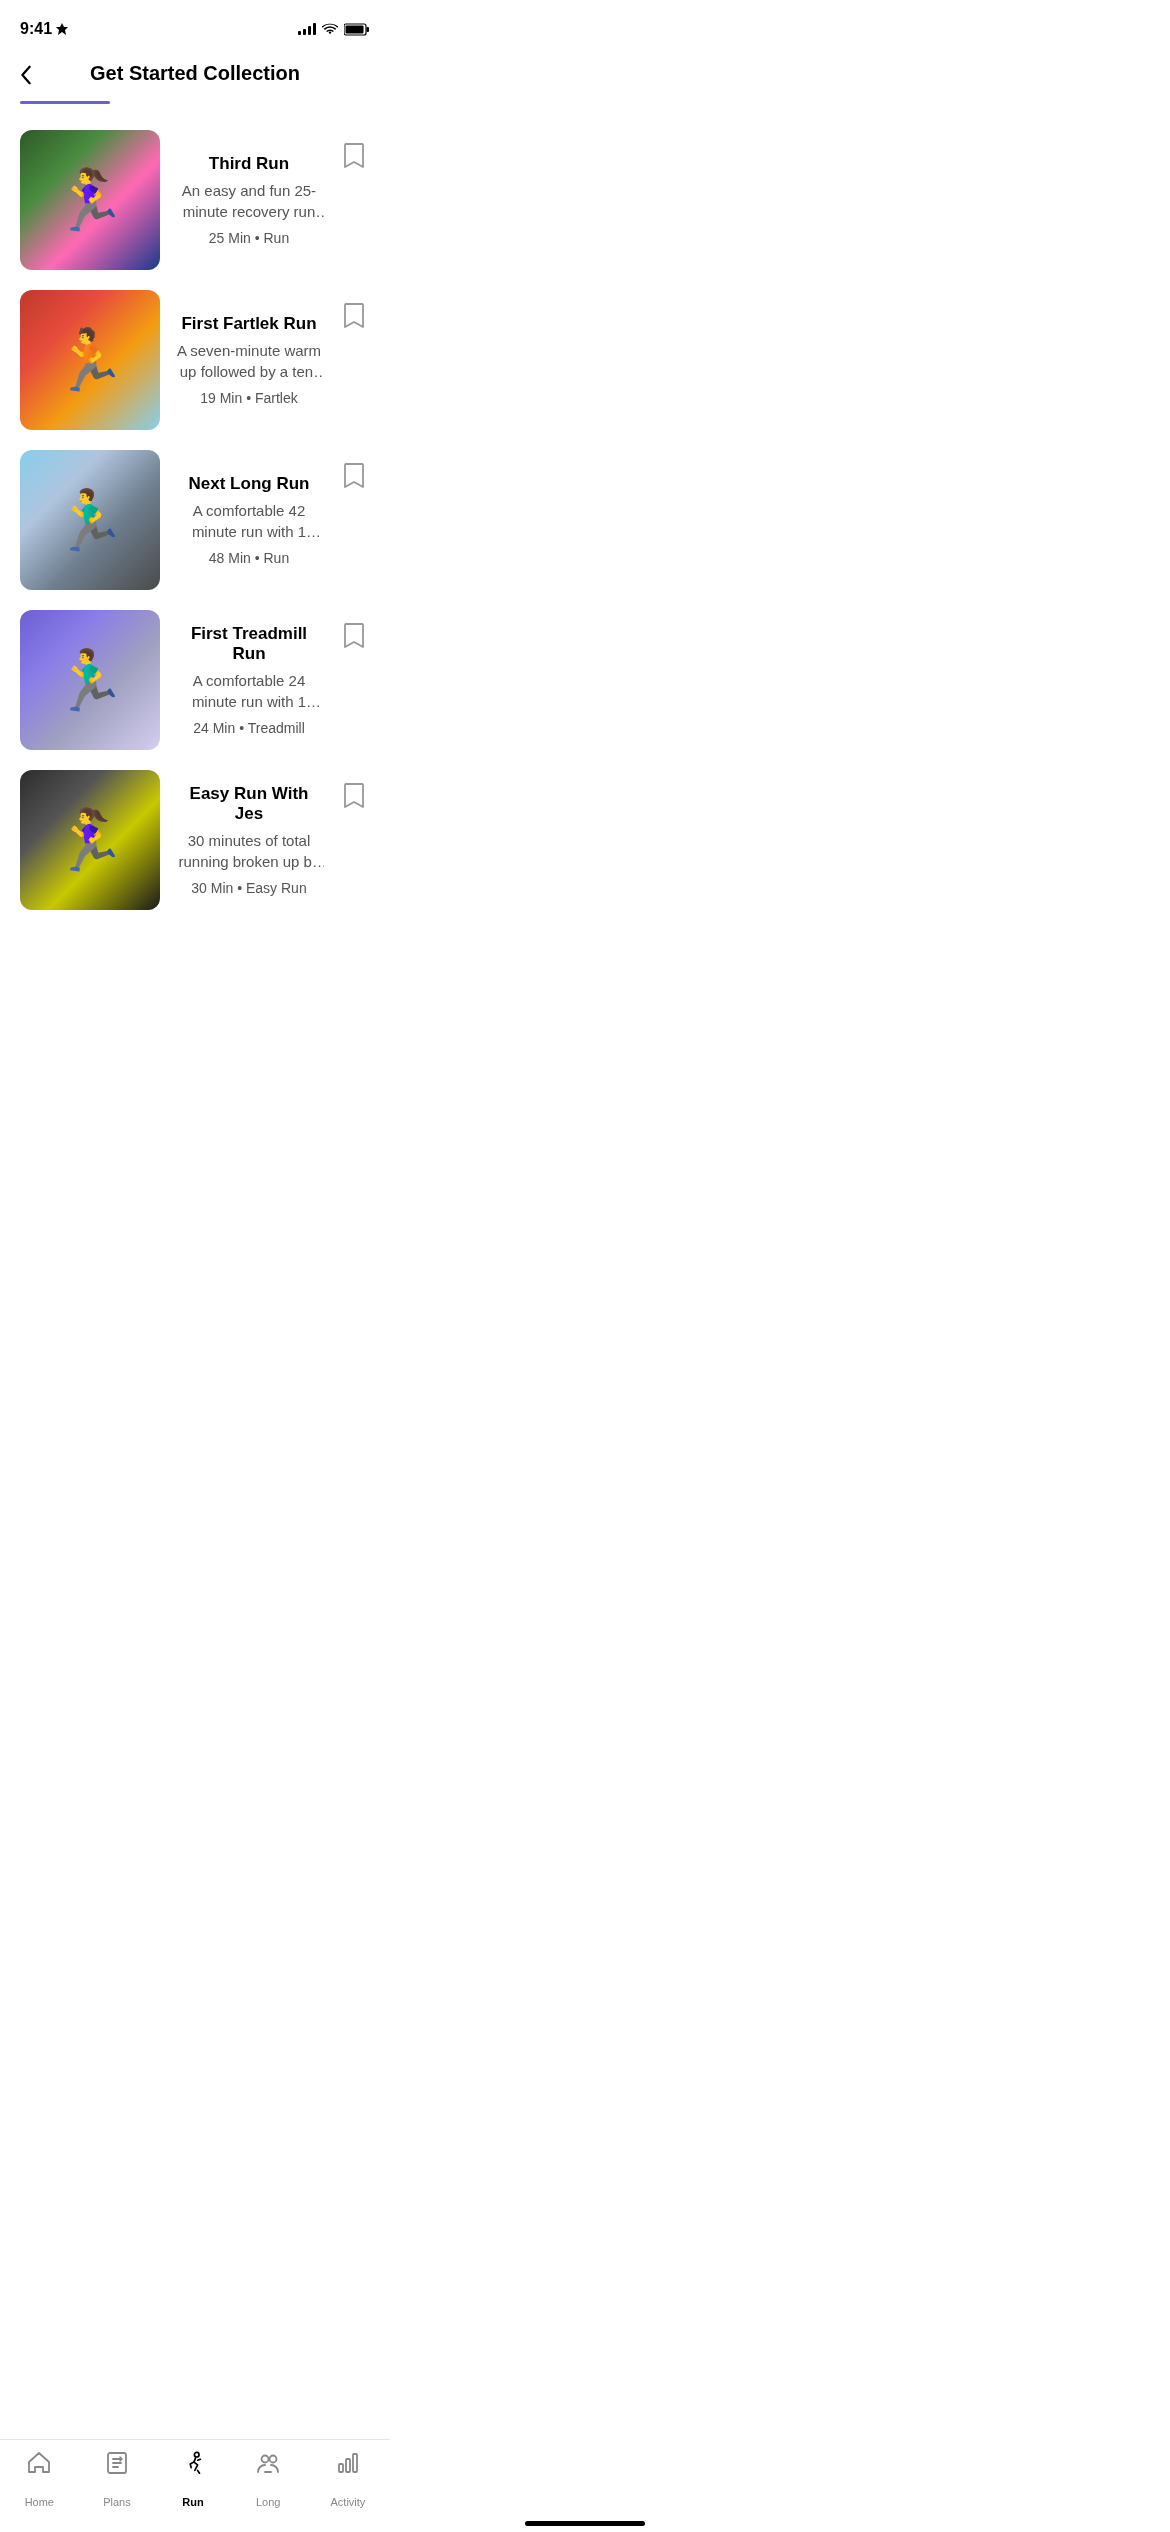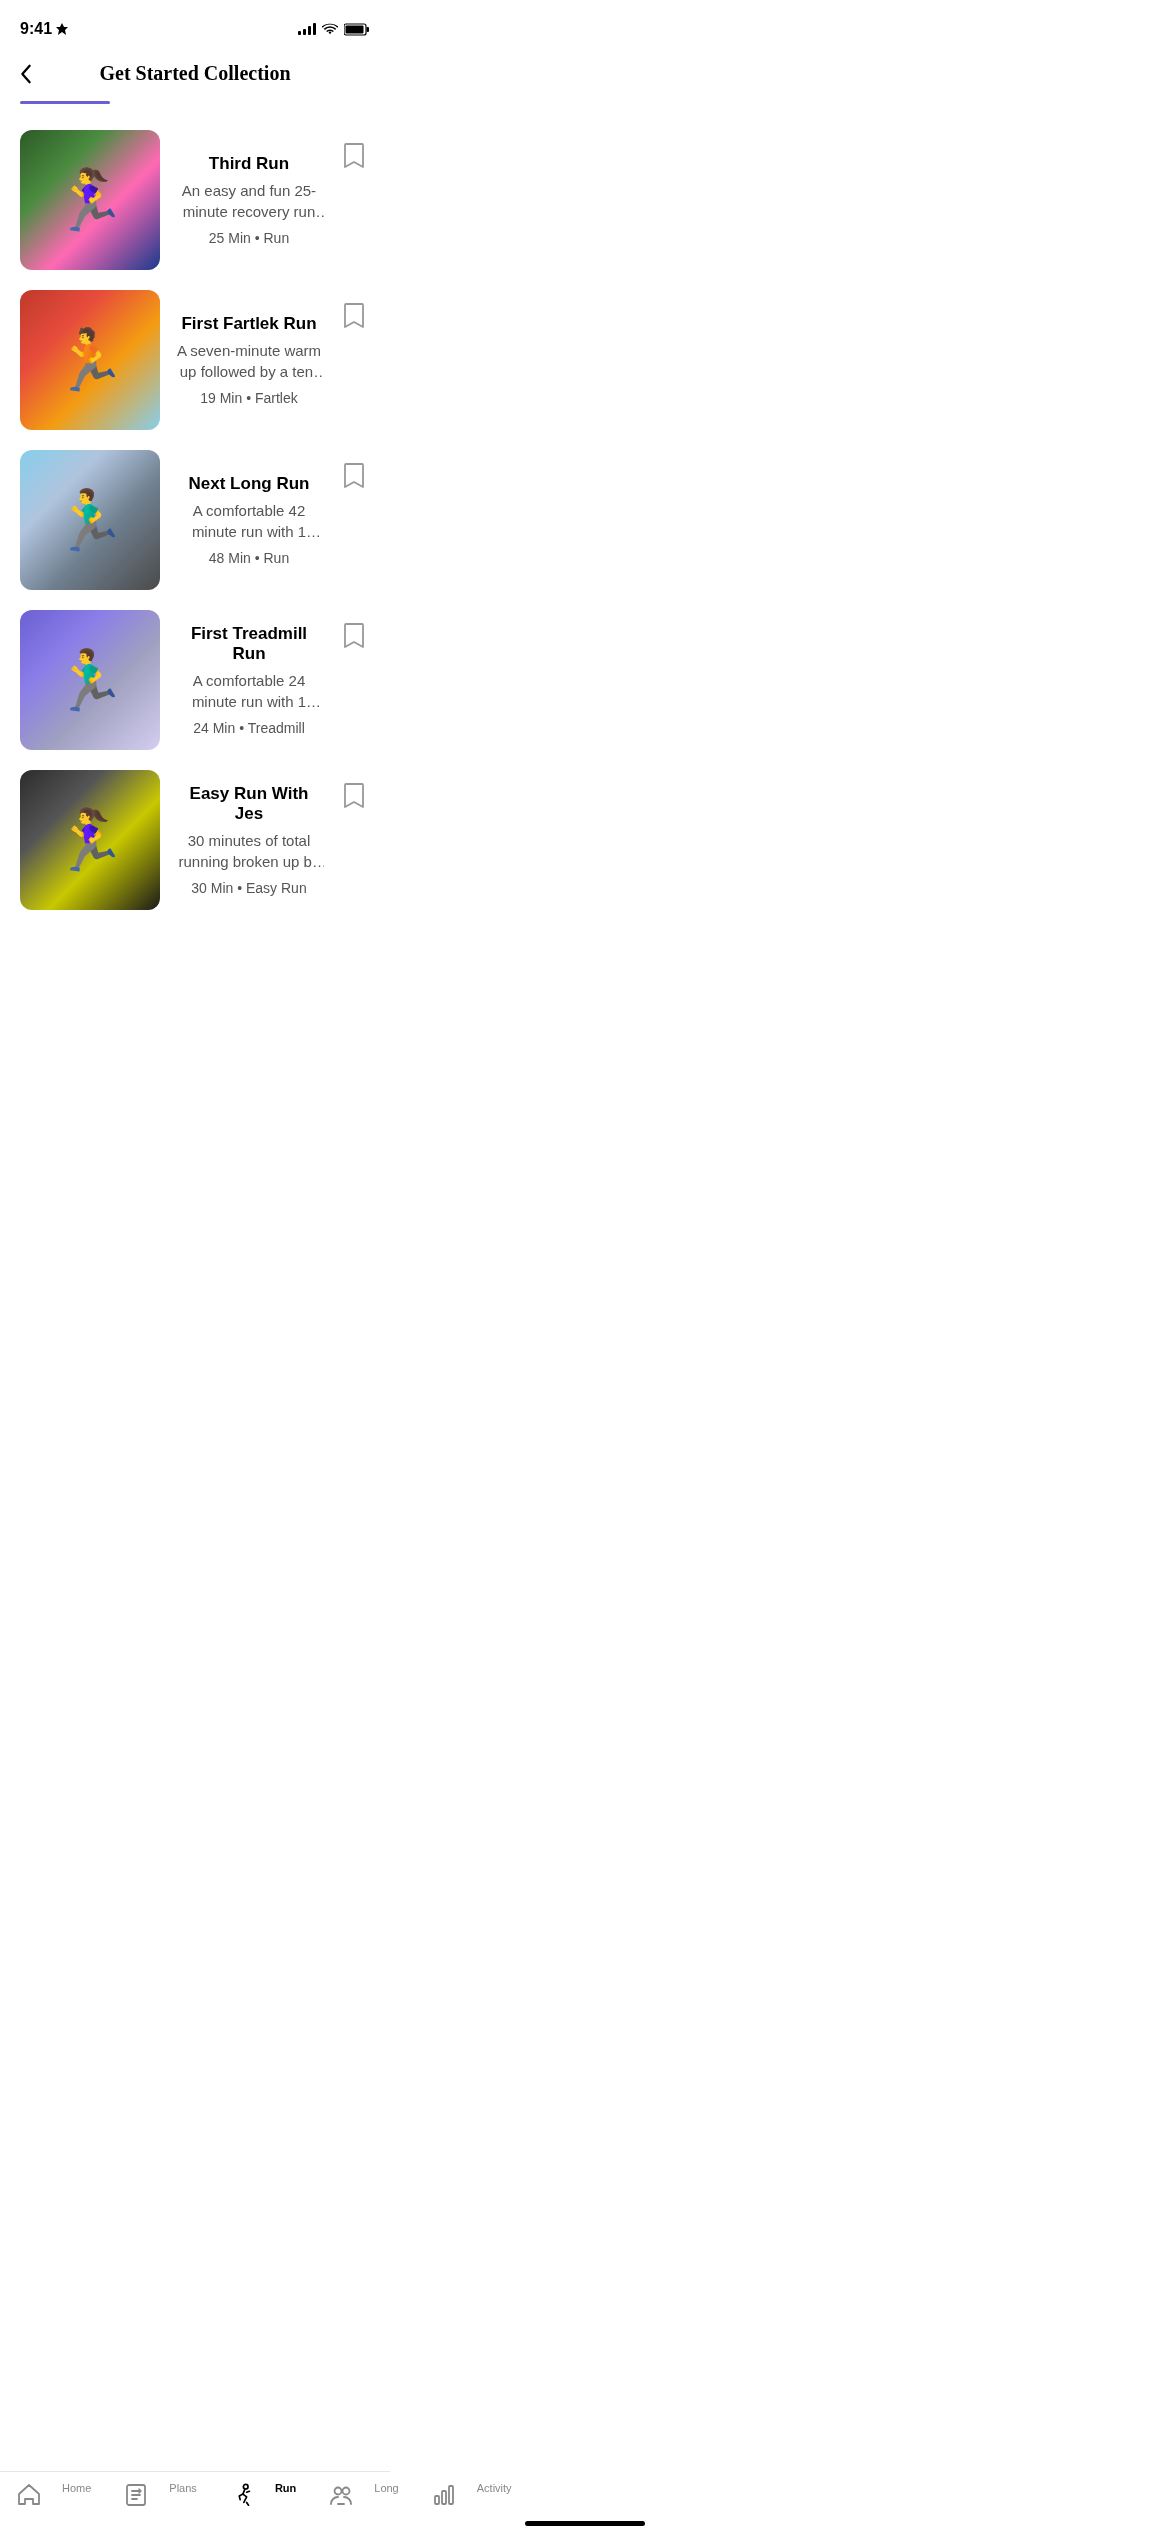--- a/index.html
+++ b/index.html
@@ -49,25 +49,24 @@
 
     .signal-bar {
       width: 3px;
       background: #000;
       border-radius: 1px;
     }
 
     
     .header {
       display: flex;
-      align-items: center;
+      align-items: flex-end;
       justify-content: center;
       padding: 12px 20px 16px;
       position: relative;
-      font-family: Liberation Serif, serif;
     }
 
     .back-btn {
       position: absolute;
       left: 20px;
       background: none;
       border: none;
       cursor: pointer;
       font-size: 20px;
       color: #000;
@@ -199,22 +198,22 @@
       border-top: 1px solid #e5e5e5;
       display: flex;
       justify-content: space-around;
       align-items: center;
       padding: 10px 0 24px;
       z-index: 100;
     }
 
     .nav-item {
       display: flex;
-      flex-direction: row;
-      align-items: flex-start;
+      flex-direction: column;
+      align-items: center;
       gap: 20px;
       cursor: pointer;
       background: none;
       border: none;
       padding: 0 16px;
     }
 
     .nav-icon {
       width: 26px;
       height: 26px;

